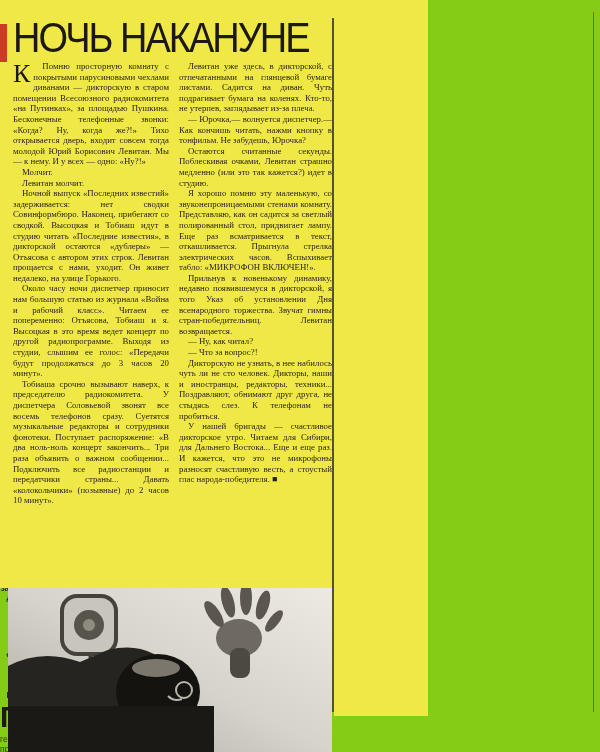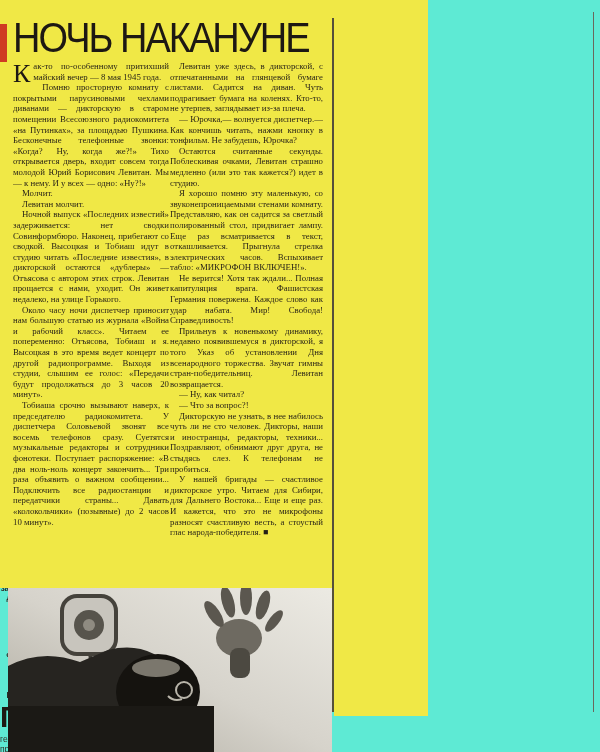--- a/index.html
+++ b/index.html
@@ -1,34 +1,34 @@
 <!DOCTYPE html>
 <html><head>
 <meta charset="utf-8">
 <style>
   html,body{margin:0;padding:0;background:#e8e6e0;}
-  .page{position:relative;width:600px;height:752px;background:#5eead4;overflow:hidden;
+  .page{position:relative;width:600px;height:752px;background:#84cc16;overflow:hidden;
         font-family:"Liberation Serif",serif;}
   .yellow-a{position:absolute;left:0;top:0;width:334px;height:588px;background:#f0e846;}
   .yellow-b{position:absolute;left:334px;top:0;width:94px;height:716px;background:#f0e846;}
   .red-bar{position:absolute;left:0;top:24px;width:7px;height:38px;background:#cf3b22;}
   .title{position:absolute;left:13px;top:14px;margin:0;width:319px;
          font-family:"Liberation Sans",sans-serif;font-weight:400;
          font-size:38px;letter-spacing:-2px;white-space:nowrap;color:#1d1813;
          transform:scaleY(1.12);transform-origin:top left;}
   .vrule{position:absolute;background:#55503a;}
   .vrule-mid{left:332px;top:18px;width:2px;height:694px;}
   .vrule-right{left:593px;top:12px;width:1px;height:700px;background:#6b675c;}
 
   .col{position:absolute;text-align:justify;color:#241f16;}
   .col .p{margin:0;text-indent:9px;}
   .col .lead{text-indent:0;}
   .col1{left:13px;top:61px;width:156px;height:526px;overflow:hidden;
         font-size:8.8px;line-height:10.6px;}
-  .col2{left:170px;top:61px;width:153px;height:526px;overflow:hidden;
+  .col2{left:179px;top:61px;width:153px;height:526px;overflow:hidden;
         font-size:8.8px;line-height:10.6px;}
   .dropcap{float:left;font-size:26px;line-height:21px;padding:2px 3px 0 0;color:#1d1813;}
 
   .col3{left:339px;top:8px;width:86px;height:702px;overflow:hidden;display:flex;
         flex-direction:column;font-family:"Liberation Sans",sans-serif;
         font-size:7.9px;line-height:9.4px;font-weight:bold;text-align:right;color:#2d2a24;}
   .col3 .p{margin:0 0 5px;text-indent:0;}
   .byline-sans{margin-top:auto;padding-bottom:2px;text-align:right;font-weight:bold;
         font-size:8.6px;color:#211d17;}
 
@@ -47,38 +47,37 @@
 
 <div class="page">
   <div class="yellow-a"></div>
   <div class="yellow-b"></div>
   <div class="red-bar"></div>
   <h1 class="title">НОЧЬ НАКАНУНЕ</h1>
   <div class="vrule vrule-mid"></div>
   <div class="vrule vrule-right"></div>
 
   <div class="col col1">
-    <p class="p lead"><span class="dropcap">К</span><span>ак-то по-особенному притихший майский вечер — 8 мая 1945 года.</span></p>
+    <p class="p lead"><span class="dropcap">К</span></p>
     <div>
         <p class="p">Помню просторную комнату с покрытыми парусиновыми чехлами диванами — дикторскую в старом помещении Всесоюзного радиокомитета «на Путинках», за площадью Пушкина. Бесконечные телефонные звонки: «Когда? Ну, когда же?!» Тихо открывается дверь, входит совсем тогда молодой Юрий Борисович Левитан. Мы — к нему. И у всех — одно: «Ну?!»</p>
         <p class="p">Молчит.</p>
         <p class="p">Левитан молчит.</p>
         <p class="p">Ночной выпуск «Последних известий» задерживается: нет сводки Совинформбюро. Наконец, прибегают со сводкой. Высоцкая и Тобиаш идут в студию читать «Последние известия», в дикторской остаются «дублеры» — Отъясова с автором этих строк. Левитан прощается с нами, уходит. Он живет недалеко, на улице Горького.</p>
         <p class="p">Около часу ночи диспетчер приносит нам большую статью из журнала «Война и рабочий класс». Читаем ее попеременно: Отъясова, Тобиаш и я. Высоцкая в это время ведет концерт по другой радиопрограмме. Выходя из студии, слышим ее голос: «Передачи будут продолжаться до 3 часов 20 минут».</p>
         <p class="p">Тобиаша срочно вызывают наверх, к председателю радиокомитета. У диспетчера Соловьевой звонят все восемь телефонов сразу. Суетятся музыкальные редакторы и сотрудники фонотеки. Поступает распоряжение: «В два ноль-ноль концерт закончить... Три раза объявить о важном сообщении... Подключить все радиостанции и передатчики страны... Давать «колокольчики» (позывные) до 2 часов 10 минут».</p>
       </div>
   </div>
 
   <div class="col col2">
     <div>
         <p class="p">Левитан уже здесь, в дикторской, с отпечатанными на глянцевой бумаге листами. Садится на диван. Чуть подрагивает бумага на коленях. Кто-то, не утерпев, заглядывает из-за плеча.</p>
         <p class="p">— Юрочка,— волнуется диспетчер.— Как кончишь читать, нажми кнопку в тонфильм. Не забудешь, Юрочка?</p>
         <p class="p">Остаются считанные секунды. Поблескивая очками, Левитан страшно медленно (или это так кажется?) идет в студию.</p>
         <p class="p">Я хорошо помню эту маленькую, со звуконепроницаемыми стенами комнату. Представляю, как он садится за светлый полированный стол, придвигает лампу. Еще раз всматривается в текст, откашливается. Прыгнула стрелка электрических часов. Вспыхивает табло: «МИКРОФОН ВКЛЮЧЕН!».</p>
-        <p class="p">Не верится! Хотя так ждали... Полная капитуляция врага. Фашистская Германия повержена. Каждое слово как удар набата. Мир! Свобода! Справедливость!</p>
         <p class="p">Прильнув к новенькому динамику, недавно появившемуся в дикторской, я того Указ об установлении Дня всенародного торжества. Звучат гимны стран-победительниц. Левитан возвращается.</p>
         <p class="p">— Ну, как читал?</p>
         <p class="p">— Что за вопрос?!</p>
         <p class="p">Дикторскую не узнать, в нее набилось чуть ли не сто человек. Дикторы, наши и иностранцы, редакторы, техники... Поздравляют, обнимают друг друга, не стыдясь слез. К телефонам не пробиться.</p>
         <p class="p">У нашей бригады — счастливое дикторское утро. Читаем для Сибири, для Дальнего Востока... Еще и еще раз. И кажется, что это не микрофоны разносят счастливую весть, а стоустый глас народа-победителя.  ■</p>
       </div>
 
   </div>
 
   <div class="col3">

